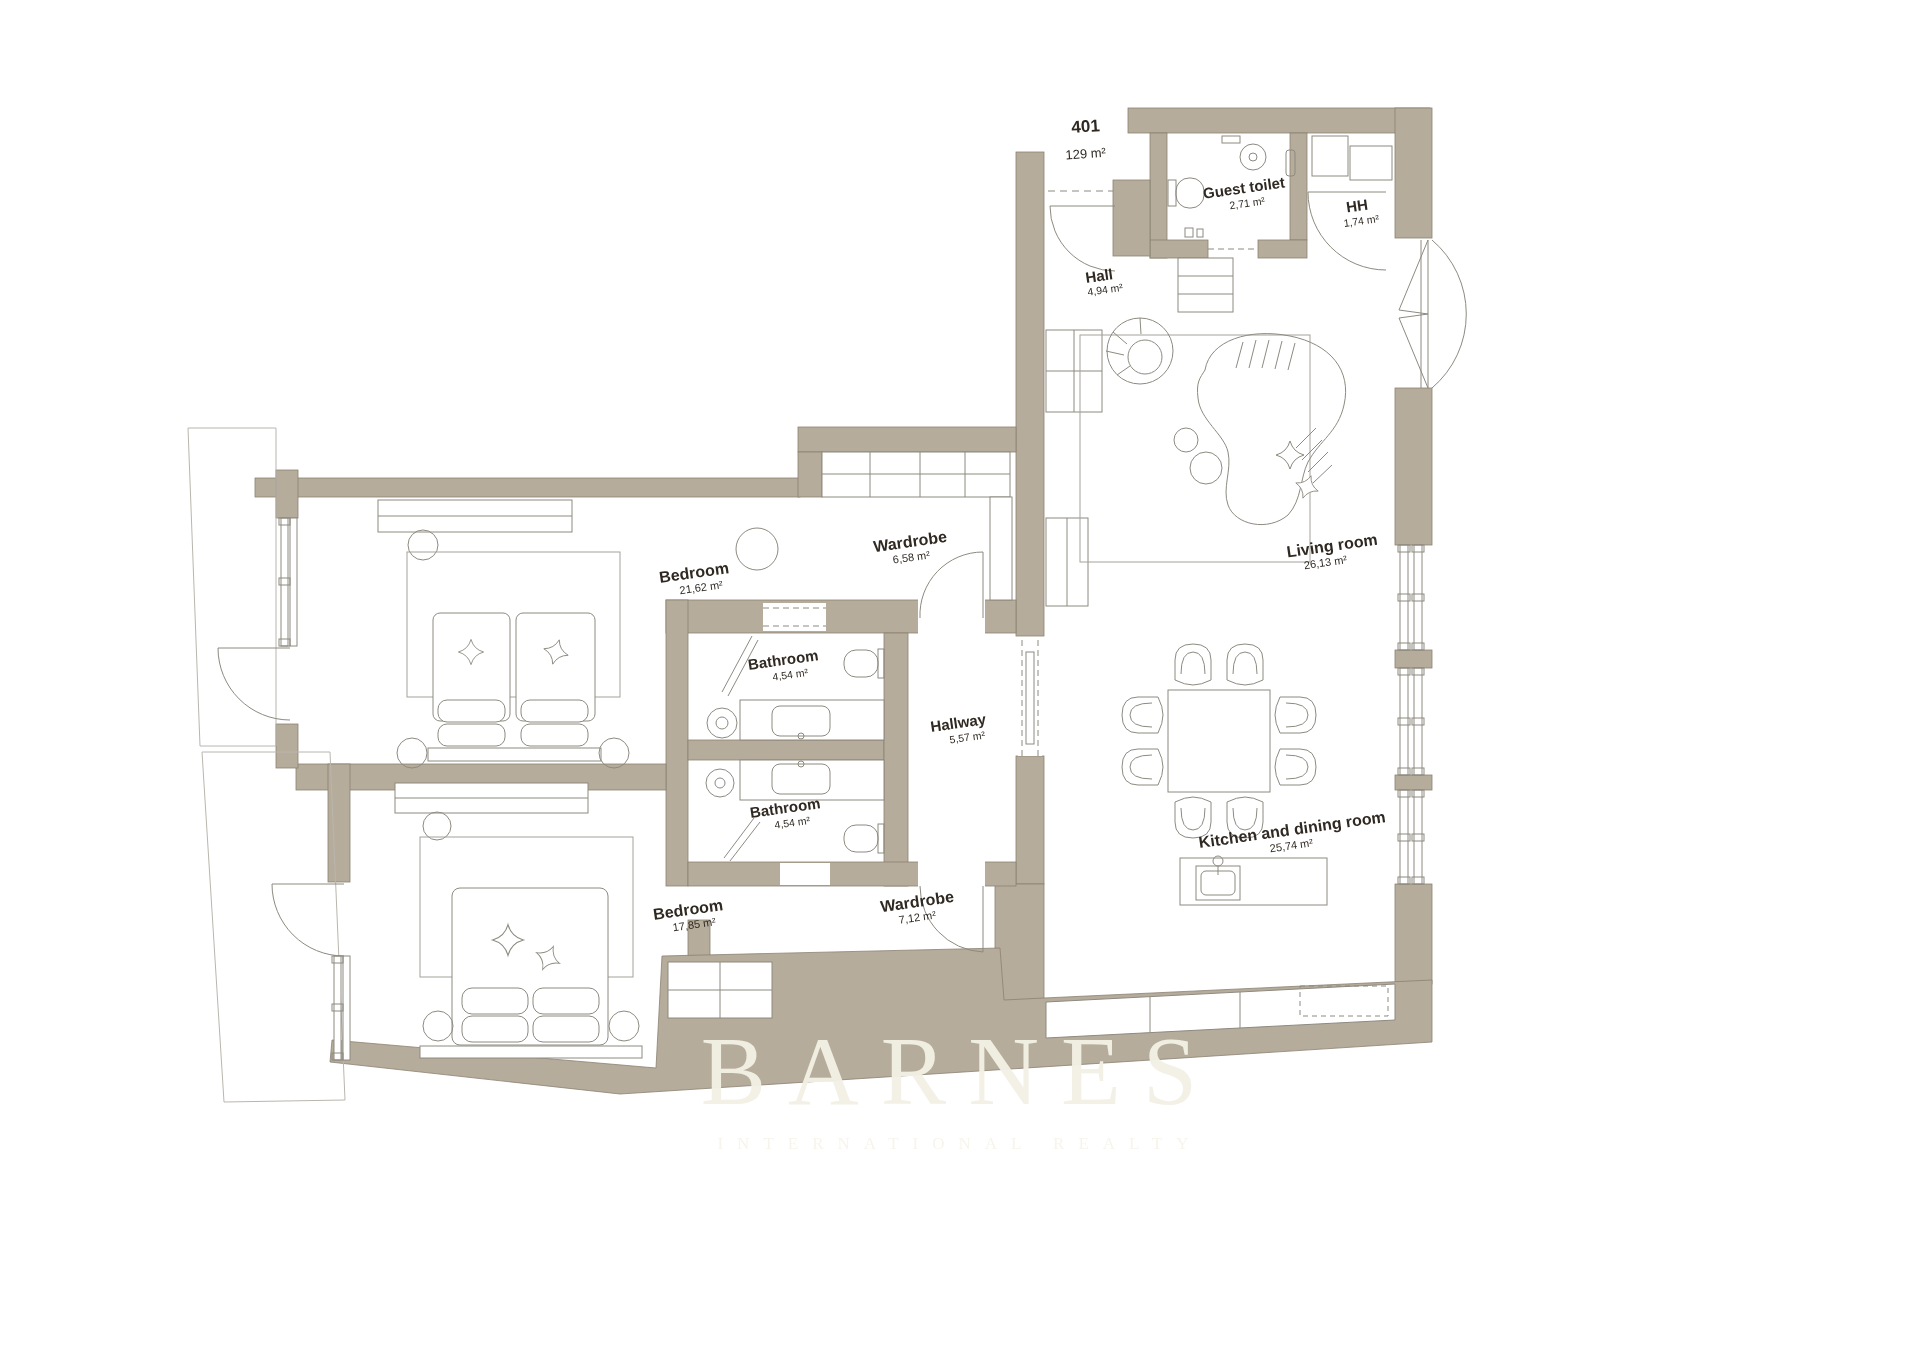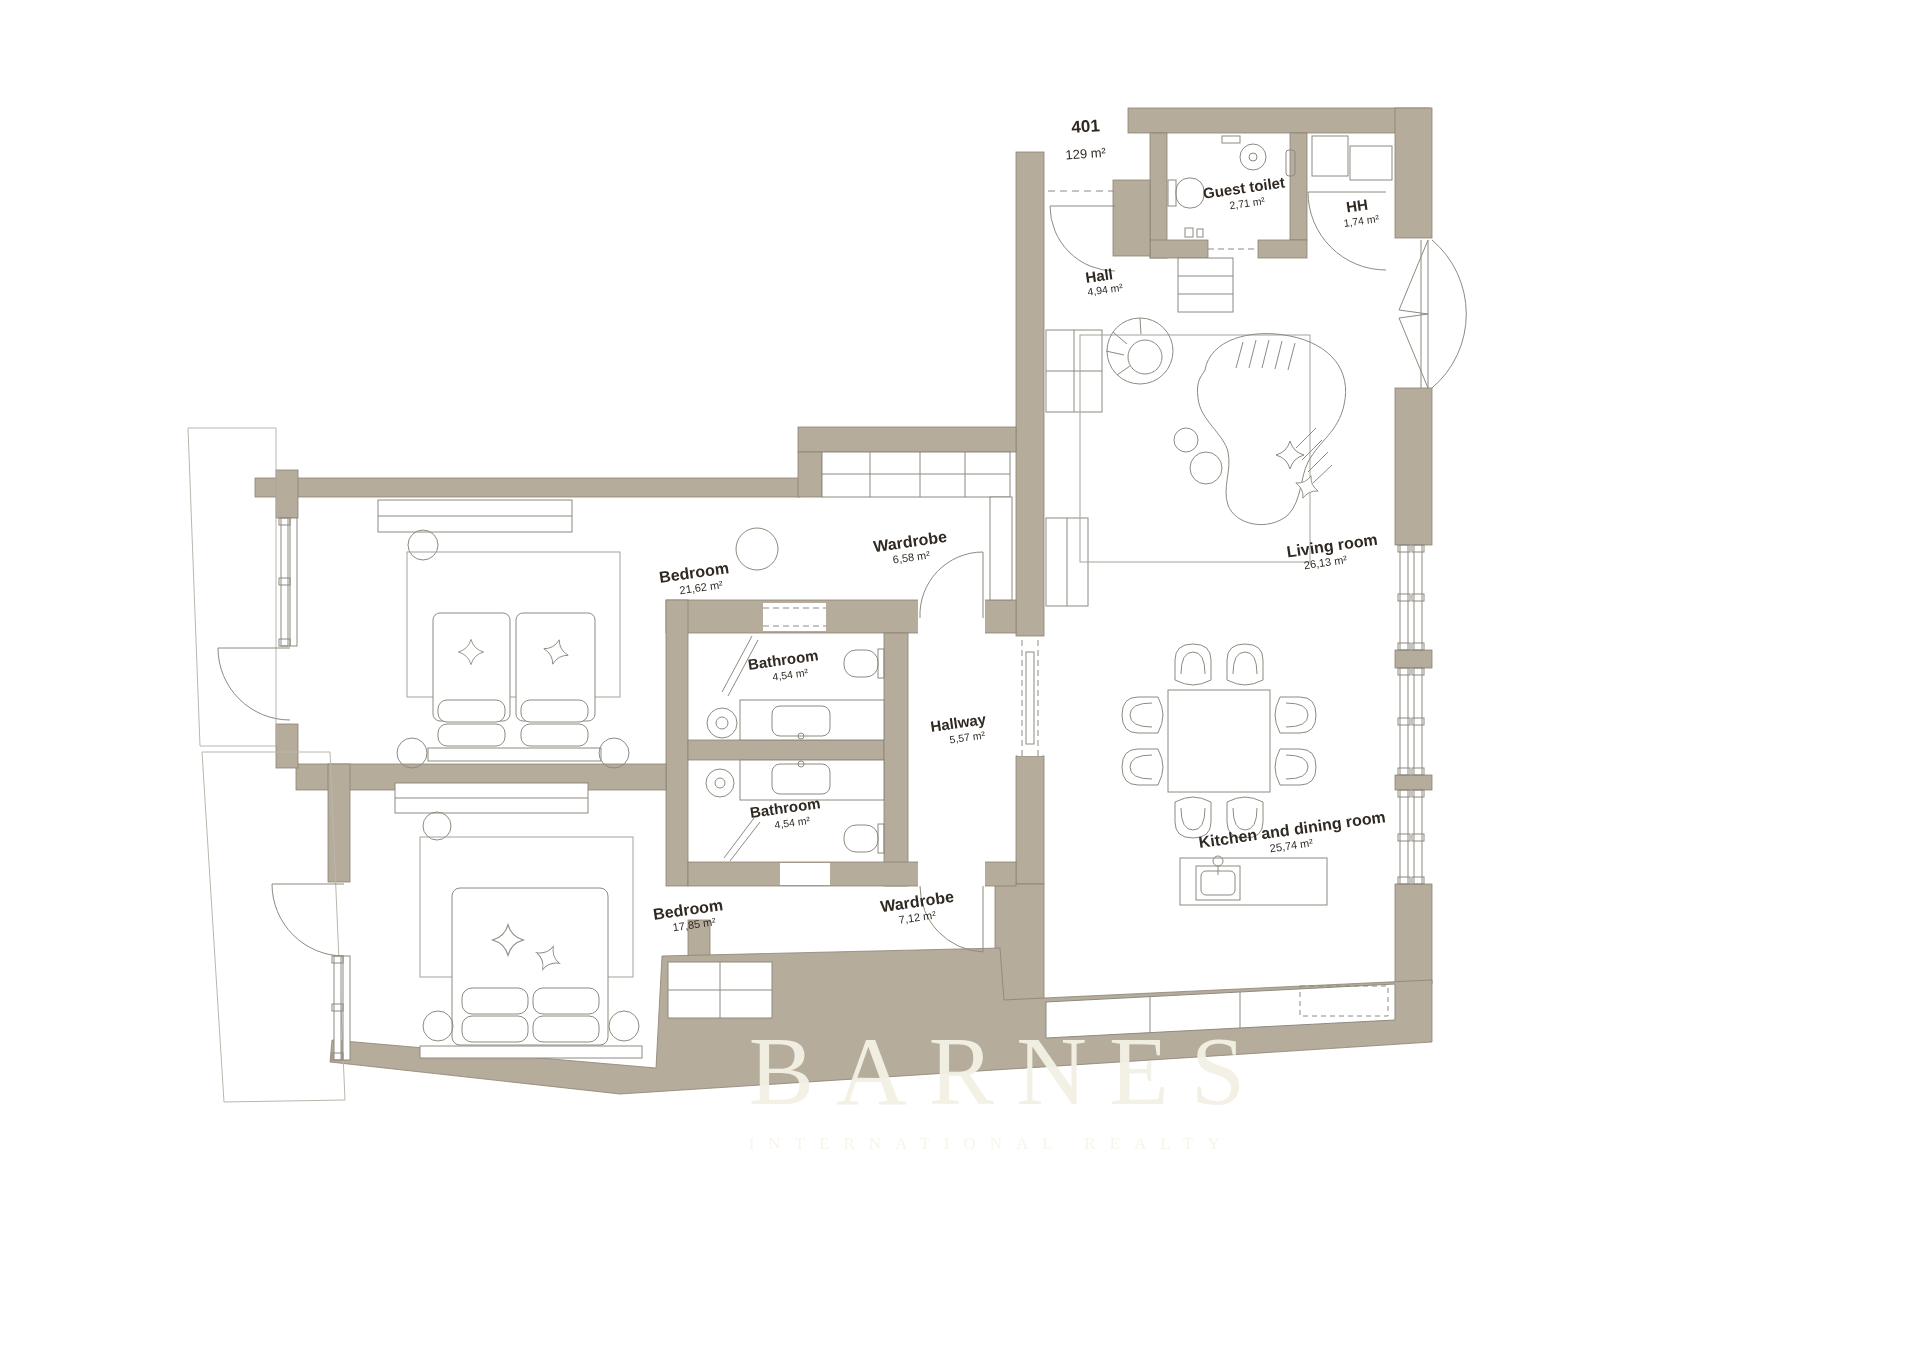--- a/index.html
+++ b/index.html
@@ -1,21 +1,21 @@
 <!DOCTYPE html>
 <html><head>
 <meta charset="utf-8">
 <style>
   html,body{margin:0;padding:0;background:#ffffff;}
   .stage{position:relative;width:1920px;height:1357px;background:#ffffff;overflow:hidden;
          font-family:"Liberation Sans",sans-serif;}
   svg text{font-family:"Liberation Sans",sans-serif;fill:#2f2922;}
   svg text.rname{font-weight:bold;}
   .watermark{position:absolute;left:50%;top:1022px;transform:translateX(-50%);
-             text-align:left;pointer-events:none;z-index:5;white-space:nowrap;margin-left:48px;}
+             text-align:center;pointer-events:none;z-index:5;white-space:nowrap;}
   .watermark .brand{font-family:"Liberation Serif",serif;font-size:98px;line-height:1;
                     letter-spacing:22px;color:rgba(243,239,228,0.96);}
   .watermark .tagline{margin-top:14px;font-family:"Liberation Serif",serif;font-size:17px;
                     letter-spacing:14px;color:rgba(246,243,234,0.93);}
 </style>
 </head>
 <body>
 
 <div class="stage">
 <svg width="1920" height="1357" viewBox="0 0 1920 1357">

